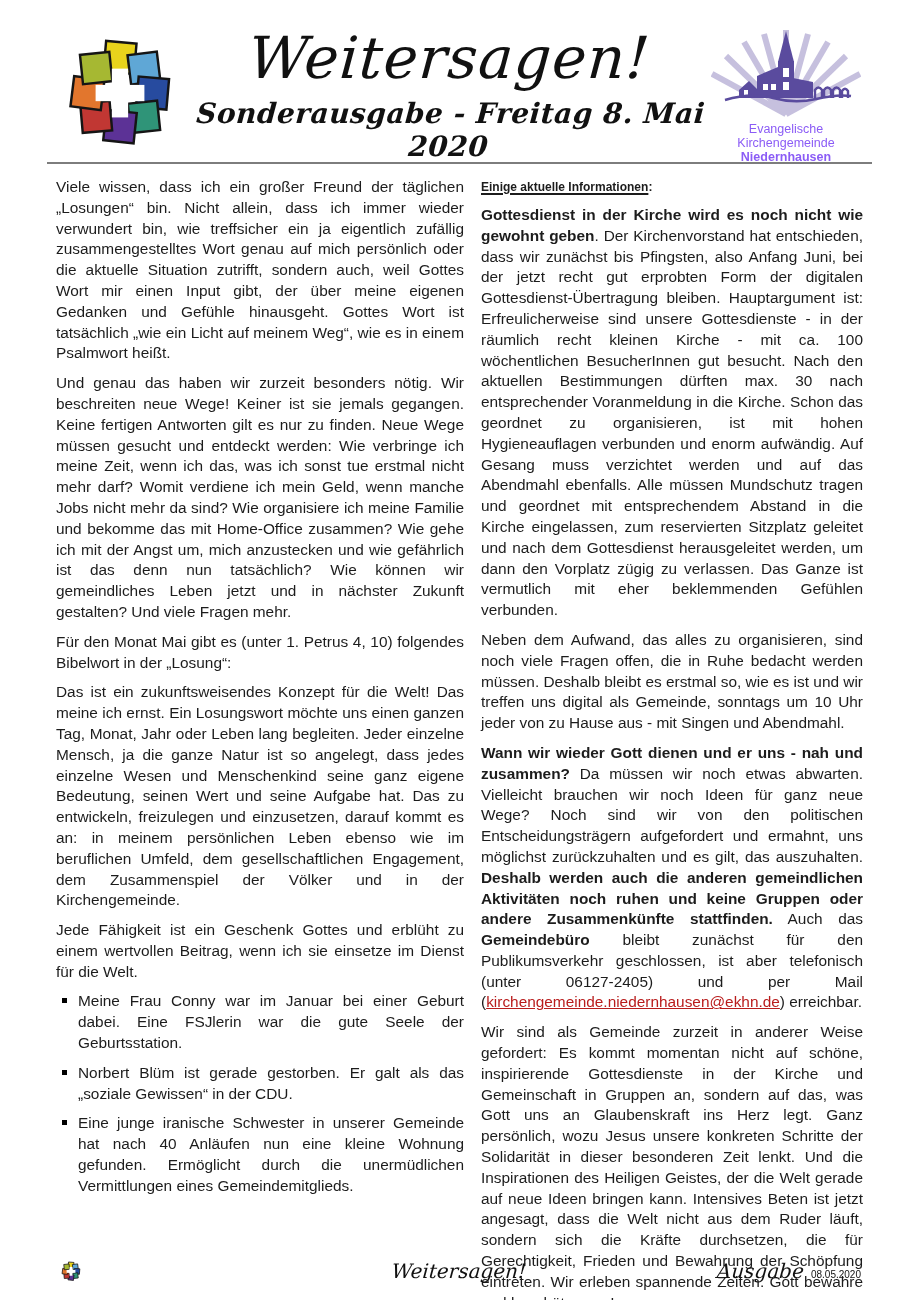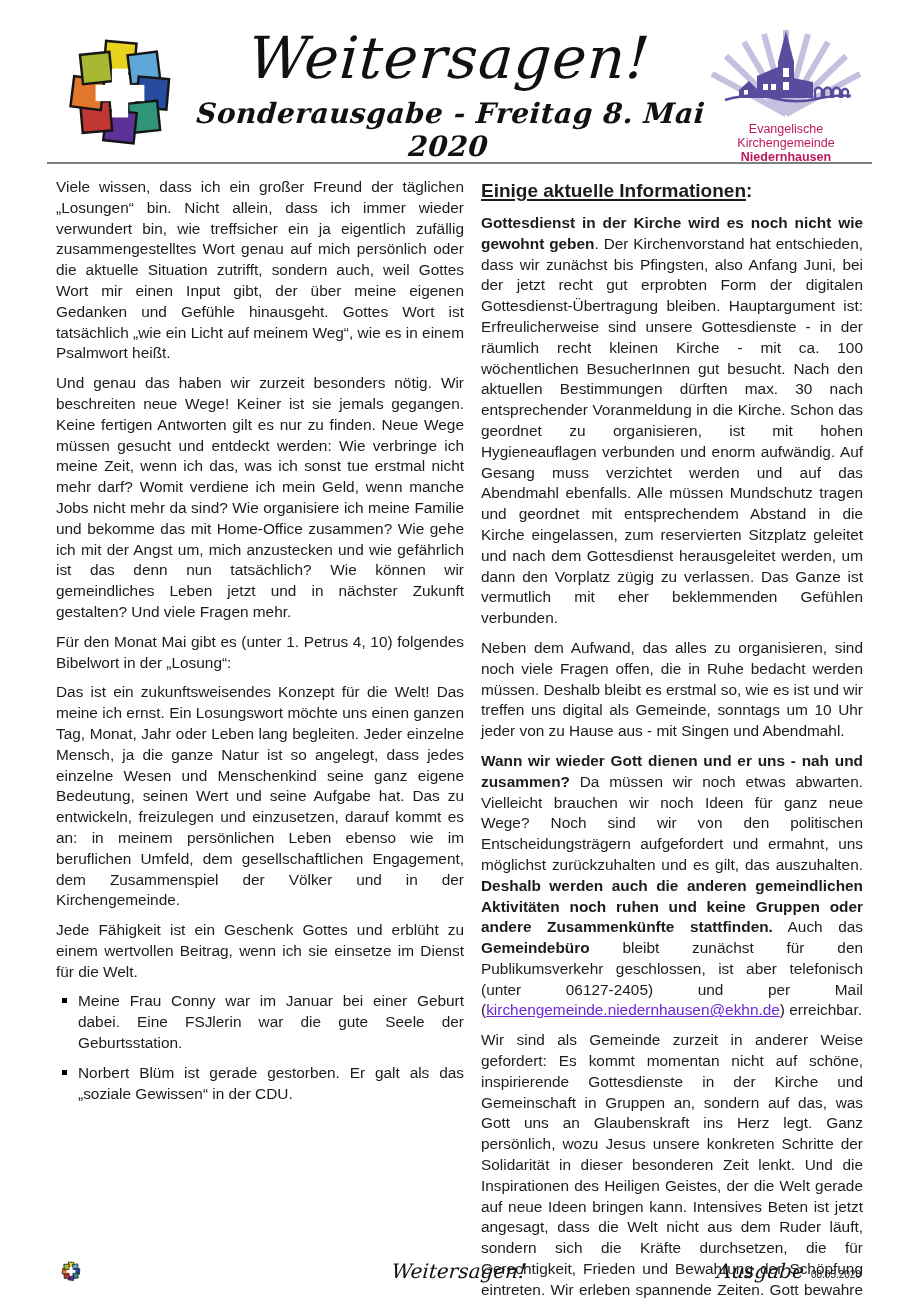--- a/index.html
+++ b/index.html
@@ -19,21 +19,21 @@
     font-family: "DejaVu Serif", serif; font-style: italic;
     font-size: 58px; line-height: 1.05; color: #111;
     letter-spacing: 1px; transform: skewX(-4deg);
   }
   .subtitle {
     font-family: "DejaVu Serif", serif; font-style: italic; font-weight: bold;
     font-size: 28px; margin-top: 8px; color: #111;
     letter-spacing: 0.5px; transform: skewX(-4deg);
   }
   .logo-church { width: 154px; flex: 0 0 auto; text-align: center; }
-  .org-name { font-size: 12.5px; line-height: 14px; color: #be185d; margin-top: -2px; }
+  .org-name { font-size: 12.5px; line-height: 14px; color: #8b5cf6; margin-top: -2px; }
   .org-name .bold { font-weight: bold; }
 
   .rule { border: none; border-top: 2px solid #7d7d7d; margin: 8px -9px 13px -9px; }
 
   
   .salutation {
     font-weight: bold; font-size: 16px; white-space: nowrap; margin: 2px 0 11px 0;
   }
 
   
@@ -46,25 +46,25 @@
 
   .verse { font-weight: bold; font-style: italic; }
 
   ul.square-list { list-style: none; padding-left: 22px; margin-bottom: 0; }
   ul.square-list li { position: relative; margin-bottom: 9px; }
   ul.square-list li::before {
     content: ""; position: absolute; left: -16px; top: 7px;
     width: 5px; height: 5px; background: #000;
   }
 
-  .rc-heading { font-size: 19px; margin: 3px 0 11px 0; }
+  .rc-heading { font-size: 12px; margin: 3px 0 11px 0; }
   .rc-heading .u { font-weight: bold; text-decoration: underline; text-decoration-thickness: 1.5px; text-underline-offset: 2px; }
   .rc-heading .colon { font-weight: bold; }
 
-  a.email { color: #6d28d9; text-decoration: underline; }
+  a.email { color: #b91c1c; text-decoration: underline; }
 
   
   .footer { position: absolute; left: 56px; right: 58px; bottom: 14px; height: 28px; }
   .footer .mini-logo { position: absolute; left: 4px; top: 2px; width: 22px; height: 22px; }
   .footer .center {
     position: absolute; left: 50%; transform: translateX(-50%) skewX(-4deg); top: 1px;
     font-family: "DejaVu Serif", serif; font-style: italic; font-size: 20px; color: #111;
   }
   .footer .right { position: absolute; right: 0; top: 1px; white-space: nowrap; }
   .footer .right .label {
@@ -154,20 +154,21 @@
 
     <div class="col-left body-text">
       <p>Viele wissen, dass ich ein großer Freund der täglichen „Losungen“ bin. Nicht allein, dass ich immer wieder verwundert bin, wie treffsicher ein ja eigentlich zufällig zusammengestelltes Wort genau auf mich persönlich oder die aktuelle Situation zutrifft, sondern auch, weil Gottes Wort mir einen Input gibt, der über meine eigenen Gedanken und Gefühle hinausgeht. Gottes Wort ist tatsächlich „wie ein Licht auf meinem Weg“, wie es in einem Psalmwort heißt.</p>
       <p>Und genau das haben wir zurzeit besonders nötig. Wir beschreiten neue Wege! Keiner ist sie jemals gegangen. Keine fertigen Antworten gilt es nur zu finden. Neue Wege müssen gesucht und entdeckt werden: Wie verbringe ich meine Zeit, wenn ich das, was ich sonst tue erstmal nicht mehr darf? Womit verdiene ich mein Geld, wenn manche Jobs nicht mehr da sind? Wie organisiere ich meine Familie und bekomme das mit Home-Office zusammen? Wie gehe ich mit der Angst um, mich anzustecken und wie gefährlich ist das denn nun tatsächlich? Wie können wir gemeindliches Leben jetzt und in nächster Zukunft gestalten? Und viele Fragen mehr.</p>
       <p>Für den Monat Mai gibt es (unter 1. Petrus 4, 10) folgendes Bibelwort in der „Losung“:</p>
       <p>Das ist ein zukunftsweisendes Konzept für die Welt! Das meine ich ernst. Ein Losungswort möchte uns einen ganzen Tag, Monat, Jahr oder Leben lang begleiten. Jeder einzelne Mensch, ja die ganze Natur ist so angelegt, dass jedes einzelne Wesen und Menschenkind seine ganz eigene Bedeutung, seinen Wert und seine Aufgabe hat. Das zu entwickeln, freizulegen und einzusetzen, darauf kommt es an: in meinem persönlichen Leben ebenso wie im beruflichen Umfeld, dem gesellschaftlichen Engagement, dem Zusammenspiel der Völker und in der Kirchengemeinde.</p>
       <p>Jede Fähigkeit ist ein Geschenk Gottes und erblüht zu einem wertvollen Beitrag, wenn ich sie einsetze im Dienst für die Welt.</p>
       <ul class="square-list">
         <li>Meine Frau Conny war im Januar bei einer Geburt dabei. Eine FSJlerin war die gute Seele der Geburtsstation.</li>
         <li>Norbert Blüm ist gerade gestorben. Er galt als das „soziale Gewissen“ in der CDU.</li>
+        <li>Eine junge iranische Schwester in unserer Gemeinde hat nach 40 Anläufen nun eine kleine Wohnung gefunden. Ermöglicht durch die unermüdlichen Vermittlungen eines Gemeindemitglieds.</li>
 
       </ul>
 
     </div>
 
     <div class="col-right body-text">
       <div class="rc-heading"><span class="u">Einige aktuelle Informationen</span><span class="colon">:</span></div>
 
       <p><b>Gottesdienst in der Kirche wird es noch nicht wie gewohnt geben</b><span>. Der Kirchenvorstand hat entschieden, dass wir zunächst bis Pfingsten, also Anfang Juni, bei der jetzt recht gut erprobten Form der digitalen Gottesdienst-Übertragung bleiben. Hauptargument ist: Erfreulicherweise sind unsere Gottesdienste - in der räumlich recht kleinen Kirche - mit ca. 100 wöchentlichen BesucherInnen gut besucht. Nach den aktuellen Bestimmungen dürften max. 30 nach entsprechender Voranmeldung in die Kirche. Schon das geordnet zu organisieren, ist mit hohen Hygieneauflagen verbunden und enorm aufwändig. Auf Gesang muss verzichtet werden und auf das Abendmahl ebenfalls. Alle müssen Mundschutz tragen und geordnet mit entsprechendem Abstand in die Kirche eingelassen, zum reservierten Sitzplatz geleitet und nach dem Gottesdienst herausgeleitet werden, um dann den Vorplatz zügig zu verlassen. Das Ganze ist vermutlich mit eher beklemmenden Gefühlen verbunden.</span></p>
 

